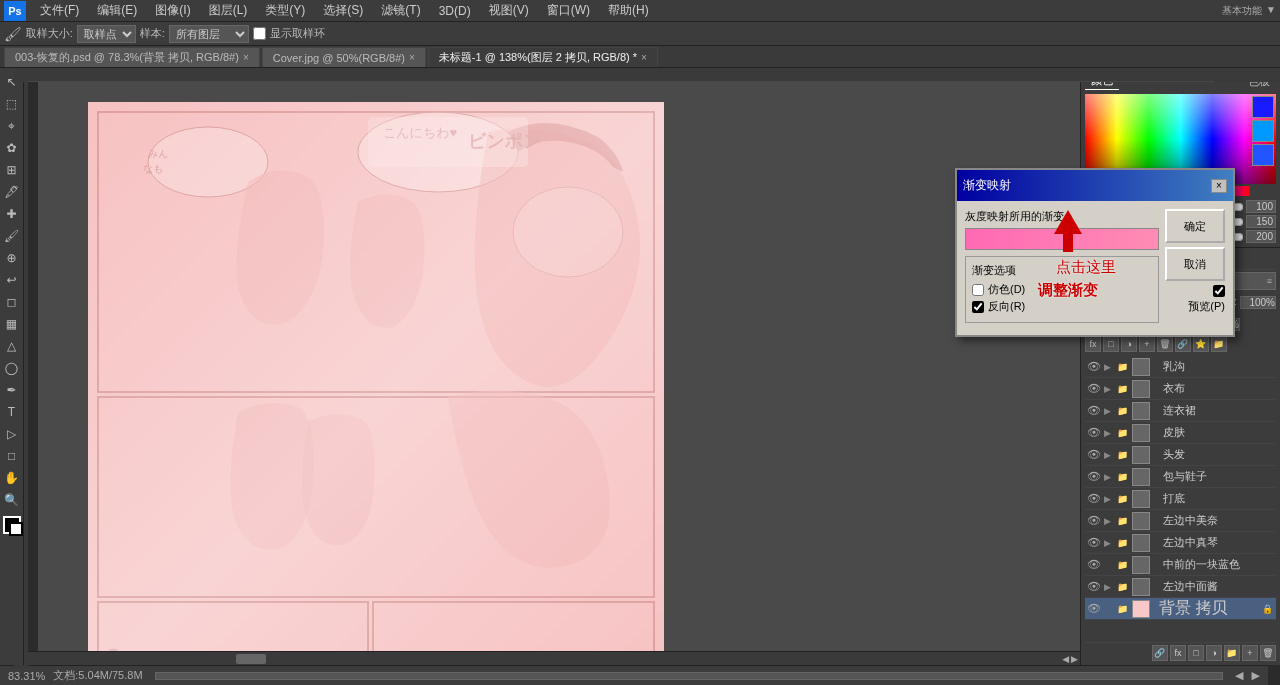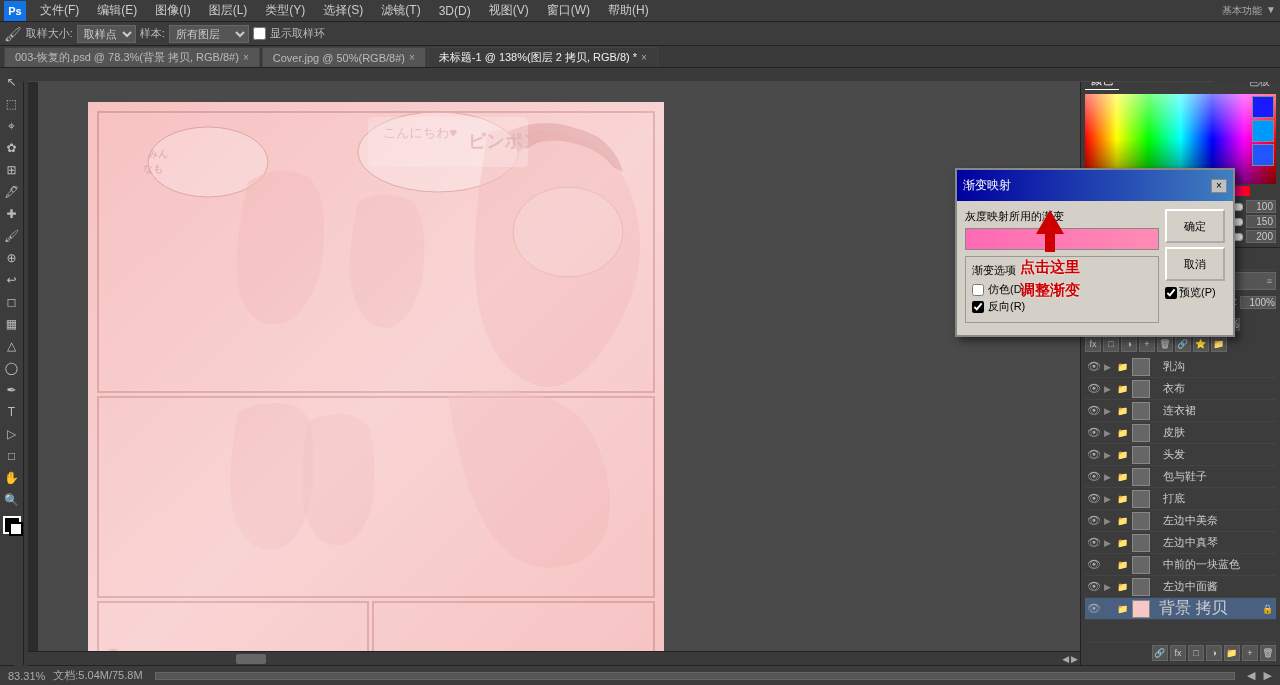--- a/index.html
+++ b/index.html
@@ -54,21 +54,21 @@
     .layers-tab { cursor: pointer; padding: 0 4px; }
     .layers-tab.active { color: #fff; }
     .layer-mode-select { background: #555; border: 1px solid #666; color: #ccc; font-size: 10px; height: 16px; width: 70px; }
     .layers-icons { display: flex; gap: 2px; align-items: center; flex-wrap: wrap; margin: 2px 0; }
     .layer-icon-btn { width: 16px; height: 16px; background: #555; border: 1px solid #666; display: flex; align-items: center; justify-content: center; font-size: 9px; color: #ccc; cursor: pointer; }
     .layers-list { flex: 1; overflow-y: auto; }
     .layer-item { display: flex; align-items: center; gap: 3px; padding: 2px 2px; border-bottom: 1px solid #444; cursor: pointer; height: 22px; }
     .layer-item.active { background: #4a6080; }
 
     
-    #statusbar { position: absolute; bottom: 0; left: 0; right: 0; height: 20px; background: #3c3c3c; border-top: 1px solid #222; display: flex; align-items: center; padding: 0 8px; font-size: 11px; color: #aaa; gap: 8px; }
+    #statusbar { position: absolute; bottom: 0; left: 0; right: 12px; height: 20px; background: #3c3c3c; border-top: 1px solid #222; display: flex; align-items: center; padding: 0 8px; font-size: 11px; color: #aaa; gap: 8px; }
 
     
     #hscroll { position: absolute; bottom: 20px; left: 28px; right: 200px; height: 14px; background: #3a3a3a; border-top: 1px solid #222; display: flex; align-items: center; }
 
     
     #dialog-overlay { position: fixed; top: 0; left: 0; right: 0; bottom: 0; z-index: 100; pointer-events: none; }
     #gradient-map-dialog { position: absolute; top: 168px; left: 955px; width: 280px; background: #d4d0c8; border: 2px solid #888; box-shadow: 4px 4px 8px rgba(0,0,0,0.5); pointer-events: all; }
     .dialog-titlebar { background: linear-gradient(to right, #0000a0, #4080c0); color: white; padding: 7px 6px; display: flex; justify-content: space-between; align-items: center; font-size: 12px; font-weight: normal; }
     .dialog-close-btn { width: 16px; height: 14px; background: #c0c0c0; border: 1px solid #888; display: flex; align-items: center; justify-content: center; cursor: pointer; font-size: 10px; color: #000; }
     .dialog-body { padding: 8px; background: #d4d0c8; }
@@ -465,33 +465,33 @@
             </div>
             <div class="dialog-option-row">
               <input type="checkbox" class="dialog-checkbox" id="reverse-cb" checked="" style="">
               <label class="dialog-option-label" for="reverse-cb">反向(R)</label>
             </div>
           </div>
         </div>
         <div style="display:flex;flex-direction:column;gap:4px;">
           <button class="dialog-btn primary">确定</button>
           <button class="dialog-btn">取消</button>
-          <div style="display:flex;align-items:center;gap:2px;">
+          <div style="display:flex;align-items:flex-end;gap:2px;flex-direction:column;">
             <input type="checkbox" class="dialog-checkbox" id="preview-cb" checked="" style="">
             <label class="dialog-option-label" for="preview-cb">预览(P)</label>
           </div>
         </div>
       </div>
     </div>
   </div>
 
   <div id="annotation" style="position:absolute;top:210px;left:1020px;">
     <div style="display:flex;flex-direction:column;align-items:center;">
 
       <div style="display:flex;flex-direction:column;align-items:center;">
         <div style="width:0;height:0;border-left:14px solid transparent;border-right:14px solid transparent;border-bottom:24px solid #cc0000;"></div>
         <div style="width:10px;height:18px;background:#cc0000;"></div>
       </div>
-      <div class="annotation-text" style="color:#cc0000;font-size:15px;font-weight:bold;text-align:right;line-height:1.4;">点击这里</div>
+      <div class="annotation-text" style="color:#cc0000;font-size:15px;font-weight:normal;text-align:right;line-height:1.4;margin-left:36px;">点击这里</div>
       <div class="annotation-text" style="color:#cc0000;font-size:15px;font-weight:bold;text-align:center;line-height:1.4;font-family:Liberation Mono, monospace;">调整渐变</div>
     </div>
   </div>
 </div>
 
 </body></html>

